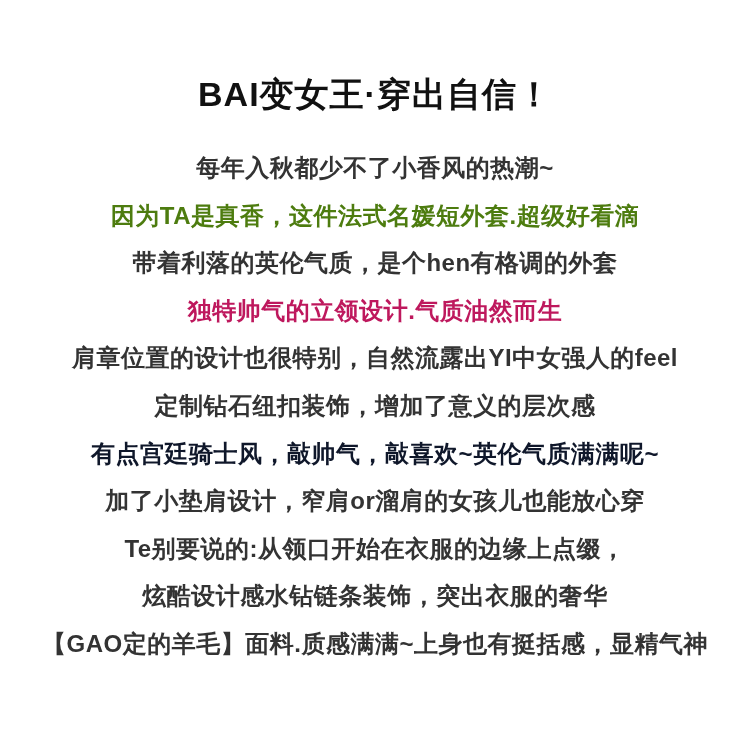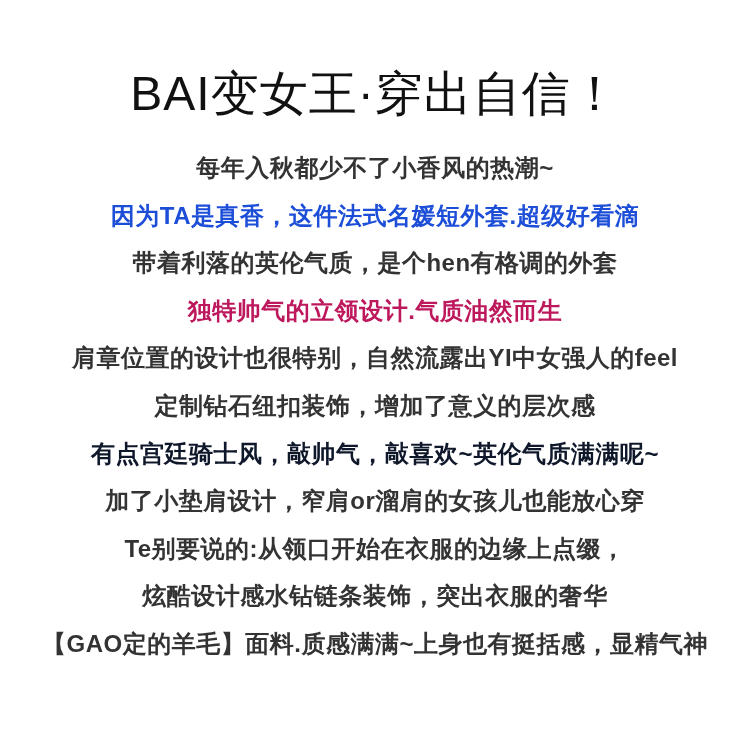--- a/index.html
+++ b/index.html
@@ -14,23 +14,23 @@
     font-family: "Liberation Sans", "DejaVu Sans", sans-serif;
   }
   .page {
     width: 750px;
     height: 751px;
     text-align: center;
   }
   .title {
     margin: 0;
     padding-top: 70px;
-    font-size: 48px;
+    font-size: 34px;
     line-height: 48px;
-    font-weight: 400;
+    font-weight: 700;
     letter-spacing: 1px;
     color: #111111;
   }
   .desc-lines {
     margin-top: 26px;
   }
   .desc-line {
     margin: 0;
     font-size: 24px;
     line-height: 47.6px;
@@ -41,21 +41,21 @@
   }
 </style>
 </head>
 <body style="background: rgb(255, 255, 255);">
 
 <div class="page">
   <h1 class="title" style="color: rgb(17, 17, 17);">BAI变女王·穿出自信！</h1>
 
   <div class="desc-lines">
     <p class="desc-line" style="color: rgb(51, 51, 51);">每年入秋都少不了小香风的热潮~</p>
-    <p class="desc-line" style="color: #1d4ed8;">因为TA是真香，这件法式名媛短外套.超级好看滴</p>
+    <p class="desc-line" style="color: #4d7c0f;">因为TA是真香，这件法式名媛短外套.超级好看滴</p>
     <p class="desc-line" style="color: rgb(51, 51, 51);">带着利落的英伦气质，是个hen有格调的外套</p>
     <p class="desc-line" style="color: #be185d;">独特帅气的立领设计.气质油然而生</p>
     <p class="desc-line" style="color: rgb(51, 51, 51);">肩章位置的设计也很特别，自然流露出YI中女强人的feel</p>
     <p class="desc-line" style="color: rgb(51, 51, 51);">定制钻石纽扣装饰，增加了意义的层次感</p>
     <p class="desc-line" style="color: #0f172a;">有点宫廷骑士风，敲帅气，敲喜欢~英伦气质满满呢~</p>
     <p class="desc-line" style="color: rgb(51, 51, 51);">加了小垫肩设计，窄肩or溜肩的女孩儿也能放心穿</p>
     <p class="desc-line" style="color: rgb(51, 51, 51);">Te别要说的:从领口开始在衣服的边缘上点缀，</p>
     <p class="desc-line" style="color: rgb(51, 51, 51);">炫酷设计感水钻链条装饰，突出衣服的奢华</p>
     <p class="desc-line" style="color: rgb(51, 51, 51);">【GAO定的羊毛】面料.质感满满~上身也有挺括感，显精气神</p>
   </div>

